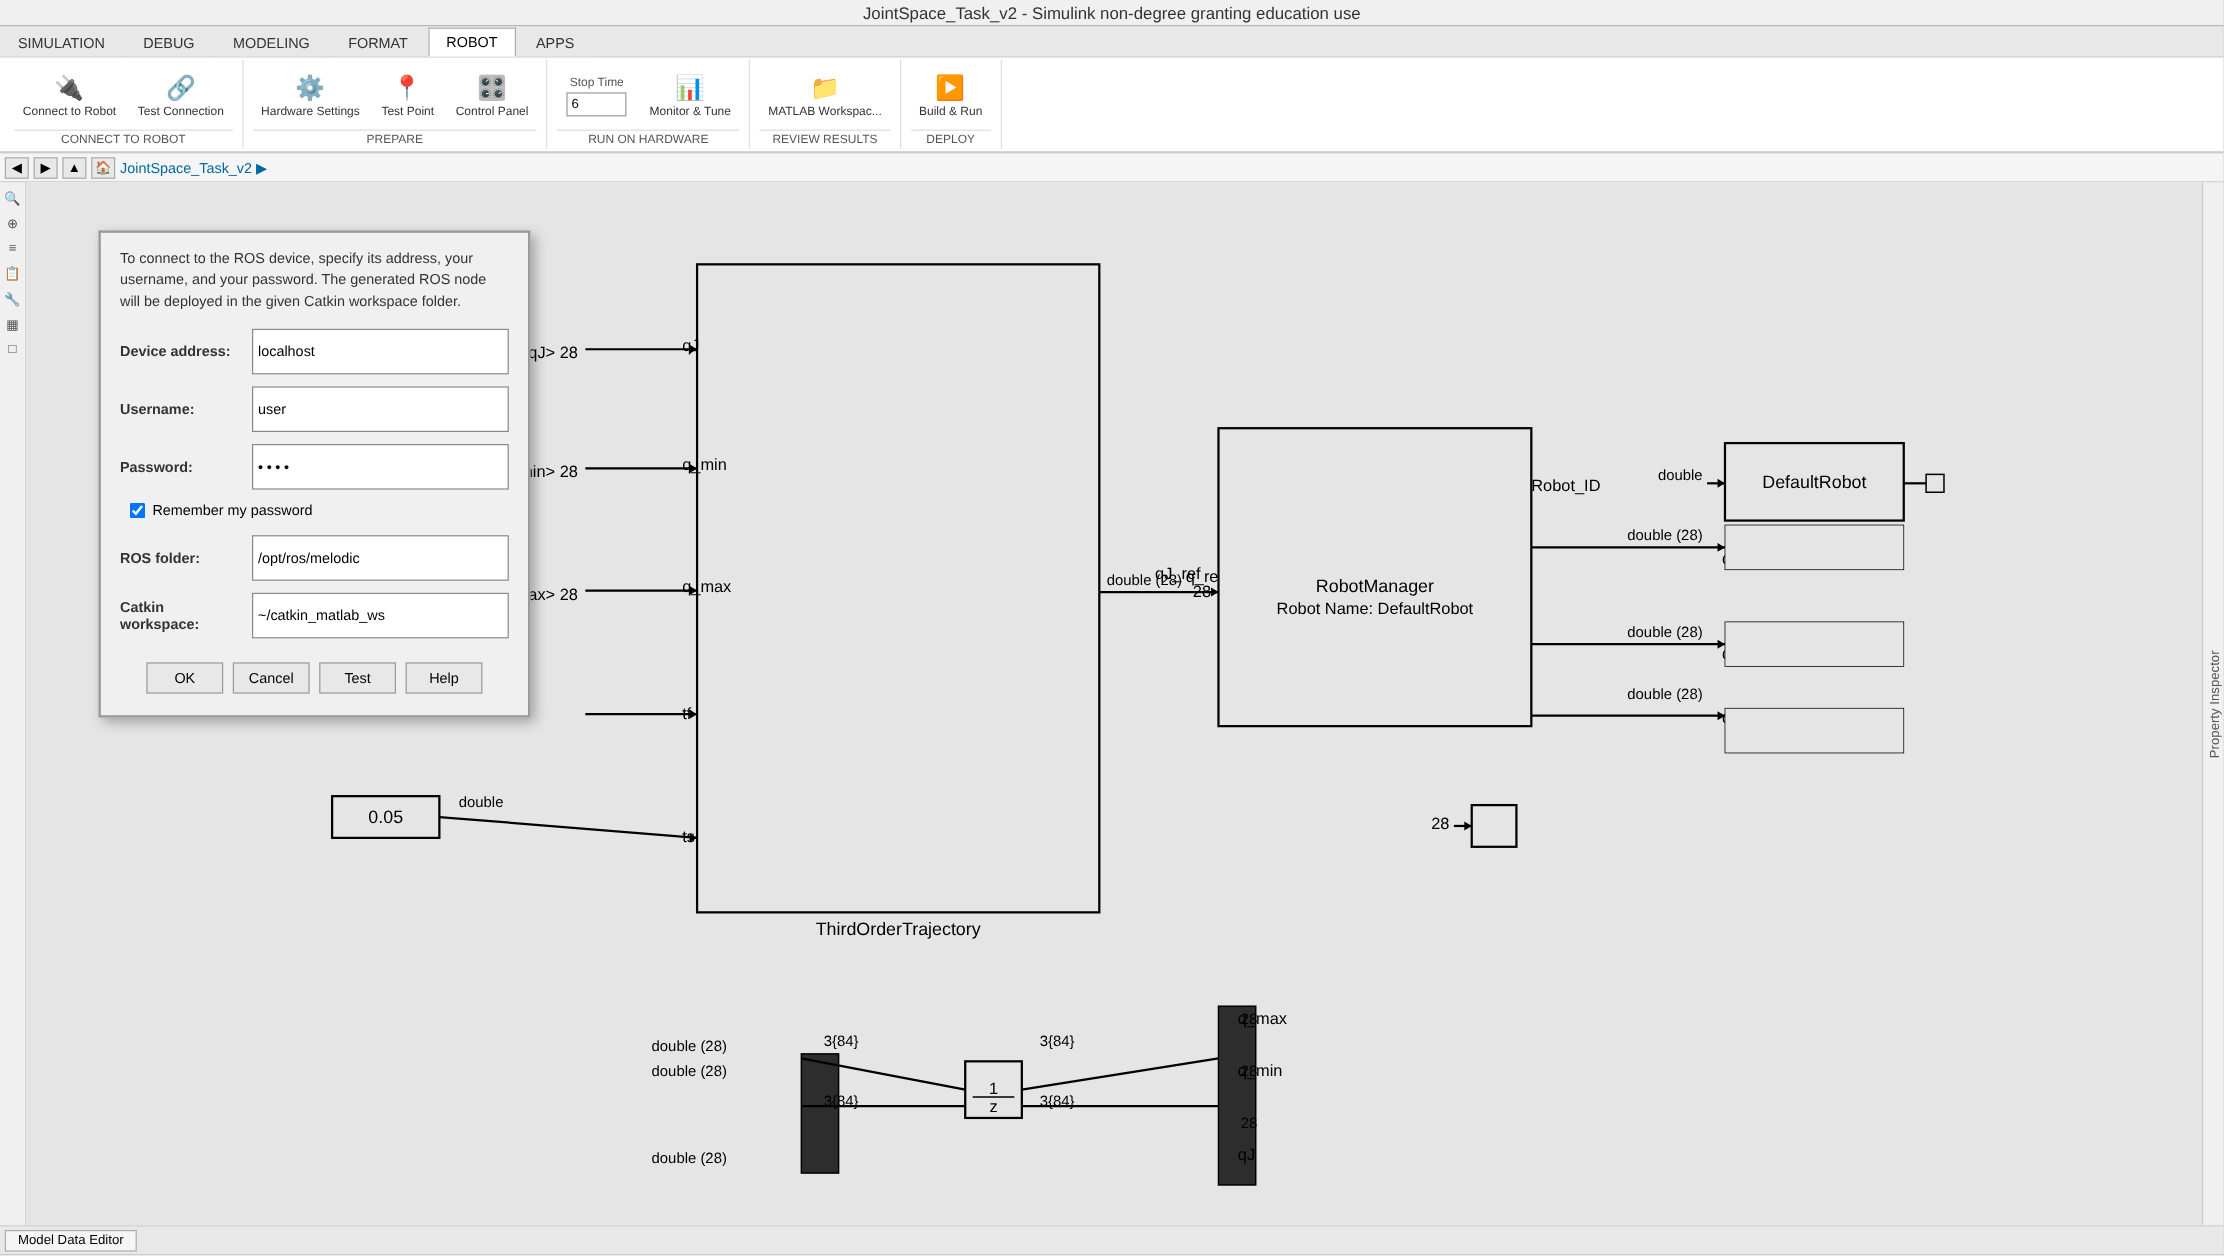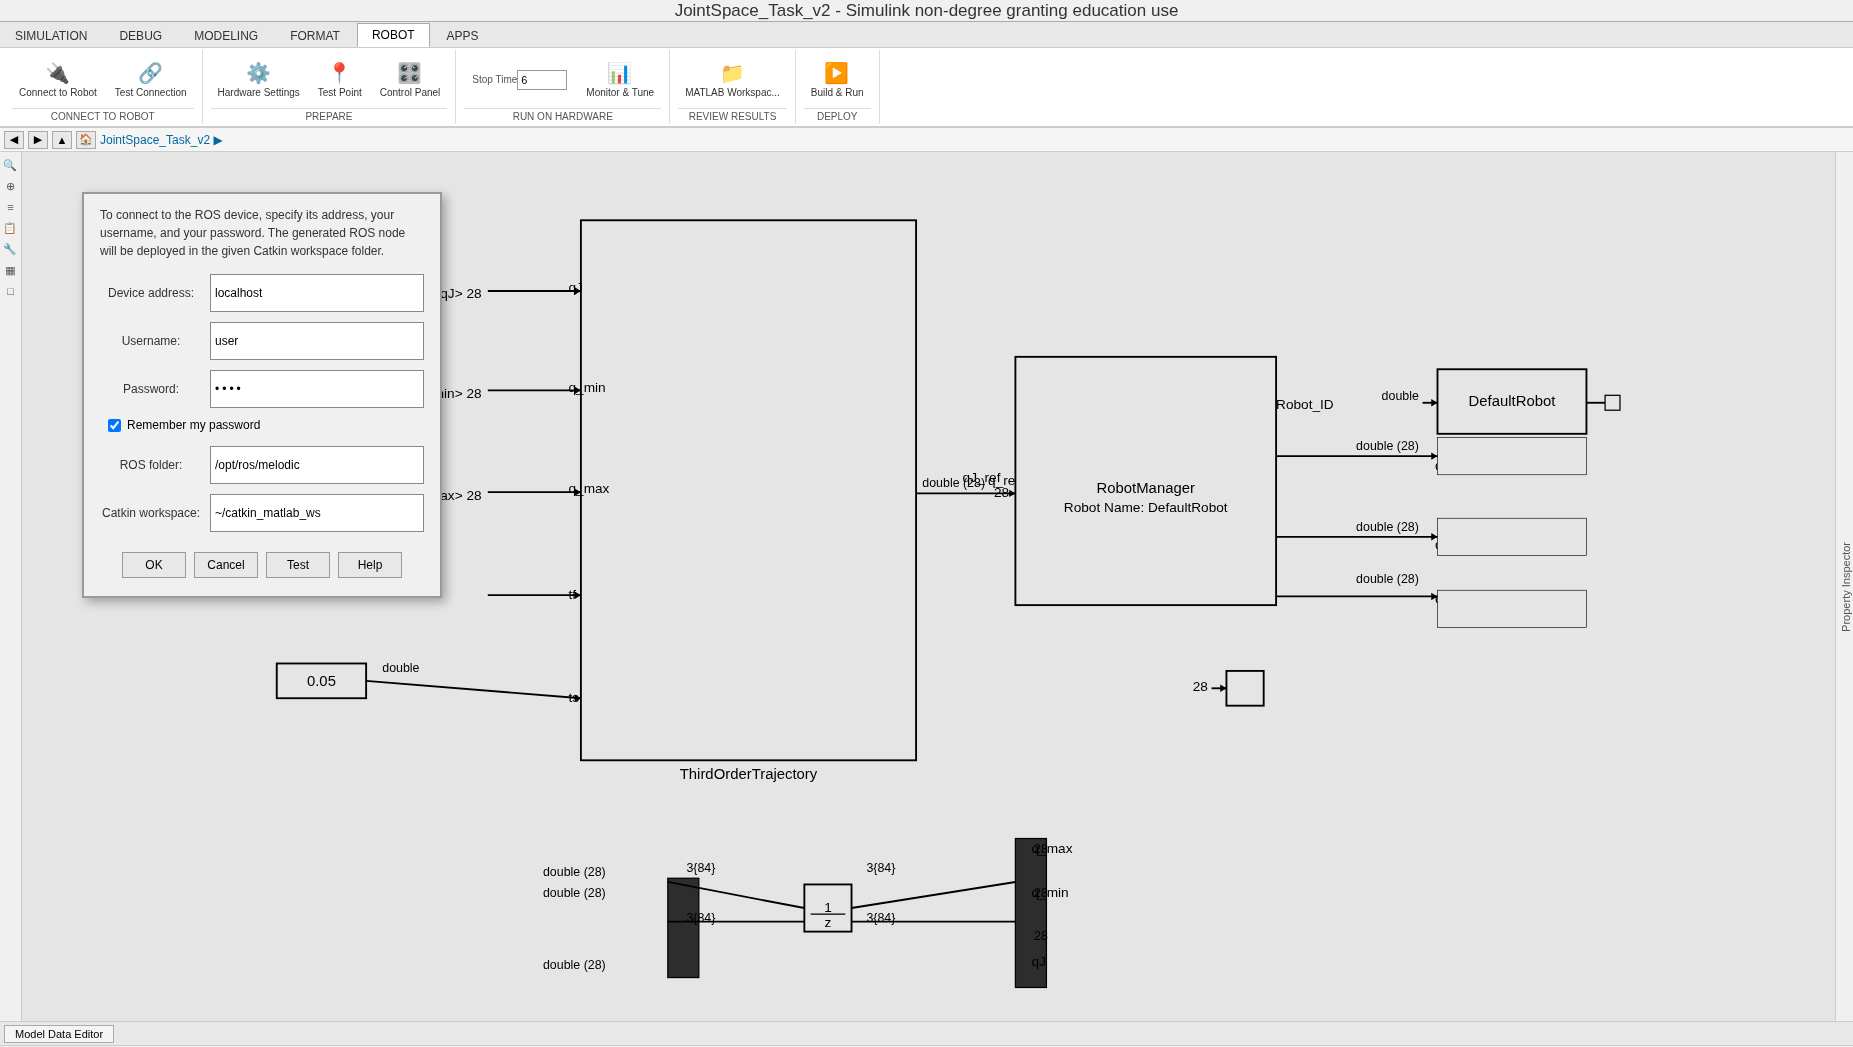--- a/index.html
+++ b/index.html
@@ -2,21 +2,21 @@
 <html><head>
   <meta charset="utf-8">
   <style>
     * { box-sizing: border-box; margin: 0; padding: 0; }
     body { font-family: Arial, sans-serif; font-size: 12px; background: #d3d3d3; width: 1853px; height: 1047px; overflow: hidden; position: relative; }
 
     
     #title-bar {
       width: 100%; height: 22px; background: #f0f0f0;
       display: flex; align-items: center; justify-content: center;
-      border-bottom: 1px solid #aaa; font-size: 17px; color: #333;
+      border-bottom: 1px solid #aaa; font-size: 14px; color: #333;
     }
 
     
     #ribbon-tabs {
       display: flex; background: #e8e8e8; border-bottom: 1px solid #ccc;
       height: 26px; align-items: flex-end;
     }
     .ribbon-tab {
       padding: 4px 14px; font-size: 12px; cursor: pointer; color: #333;
       border: 1px solid transparent; border-bottom: none; margin-right: 2px;
@@ -45,21 +45,21 @@
     .ribbon-btn {
       display: flex; flex-direction: column; align-items: center; justify-content: center;
       padding: 4px 6px; cursor: pointer; border: 1px solid transparent;
       border-radius: 3px; min-width: 44px; font-size: 10px; color: #333;
       background: transparent;
     }
     .ribbon-btn .icon { font-size: 20px; margin-bottom: 2px; }
     .ribbon-btn .lbl { font-size: 10px; text-align: center; line-height: 1.2; }
 
     .stop-time-group {
-      display: flex; flex-direction: row; align-items: center; padding: 4px 8px;
+      display: flex; flex-direction: column; align-items: center; padding: 4px 8px;
     }
     .stop-time-label { font-size: 10px; color: #555; margin-bottom: 2px; }
     .stop-time-input {
       width: 50px; height: 20px; border: 1px solid #999; font-size: 11px; padding: 1px 3px;
     }
 
     
     #nav-bar {
       background: #f5f5f5; border-bottom: 1px solid #ccc; height: 24px;
       display: flex; align-items: center; padding: 0 4px; gap: 4px;
@@ -136,22 +136,22 @@
       border: 1px solid #922; cursor: pointer; display: flex; align-items: center;
       justify-content: center; color: #fff; font-size: 10px; font-weight: bold;
     }
     #dialog-body { padding: 12px 16px; }
     #dialog-desc { font-size: 12px; color: #333; line-height: 1.5; margin-bottom: 14px; }
 
     .form-row {
       display: flex; align-items: center; margin-bottom: 10px;
     }
     .form-label {
-      width: 110px; font-size: 12px; color: #333; text-align: center;
-      padding-right: 8px; flex-shrink: 0;
+      width: 110px; font-size: 12px; color: #333; text-align: left;
+      padding-right: 8px; flex-shrink: 0; font-weight: bold;
     }
     .form-input {
       flex: 1; height: 38px; border: 1px solid #888; background: #fff;
       padding: 2px 4px; font-size: 12px;
     }
     .form-input.password { letter-spacing: 3px; }
 
     .checkbox-row {
       display: flex; align-items: flex-end; margin-bottom: 14px; padding-left: 8px;
     }

